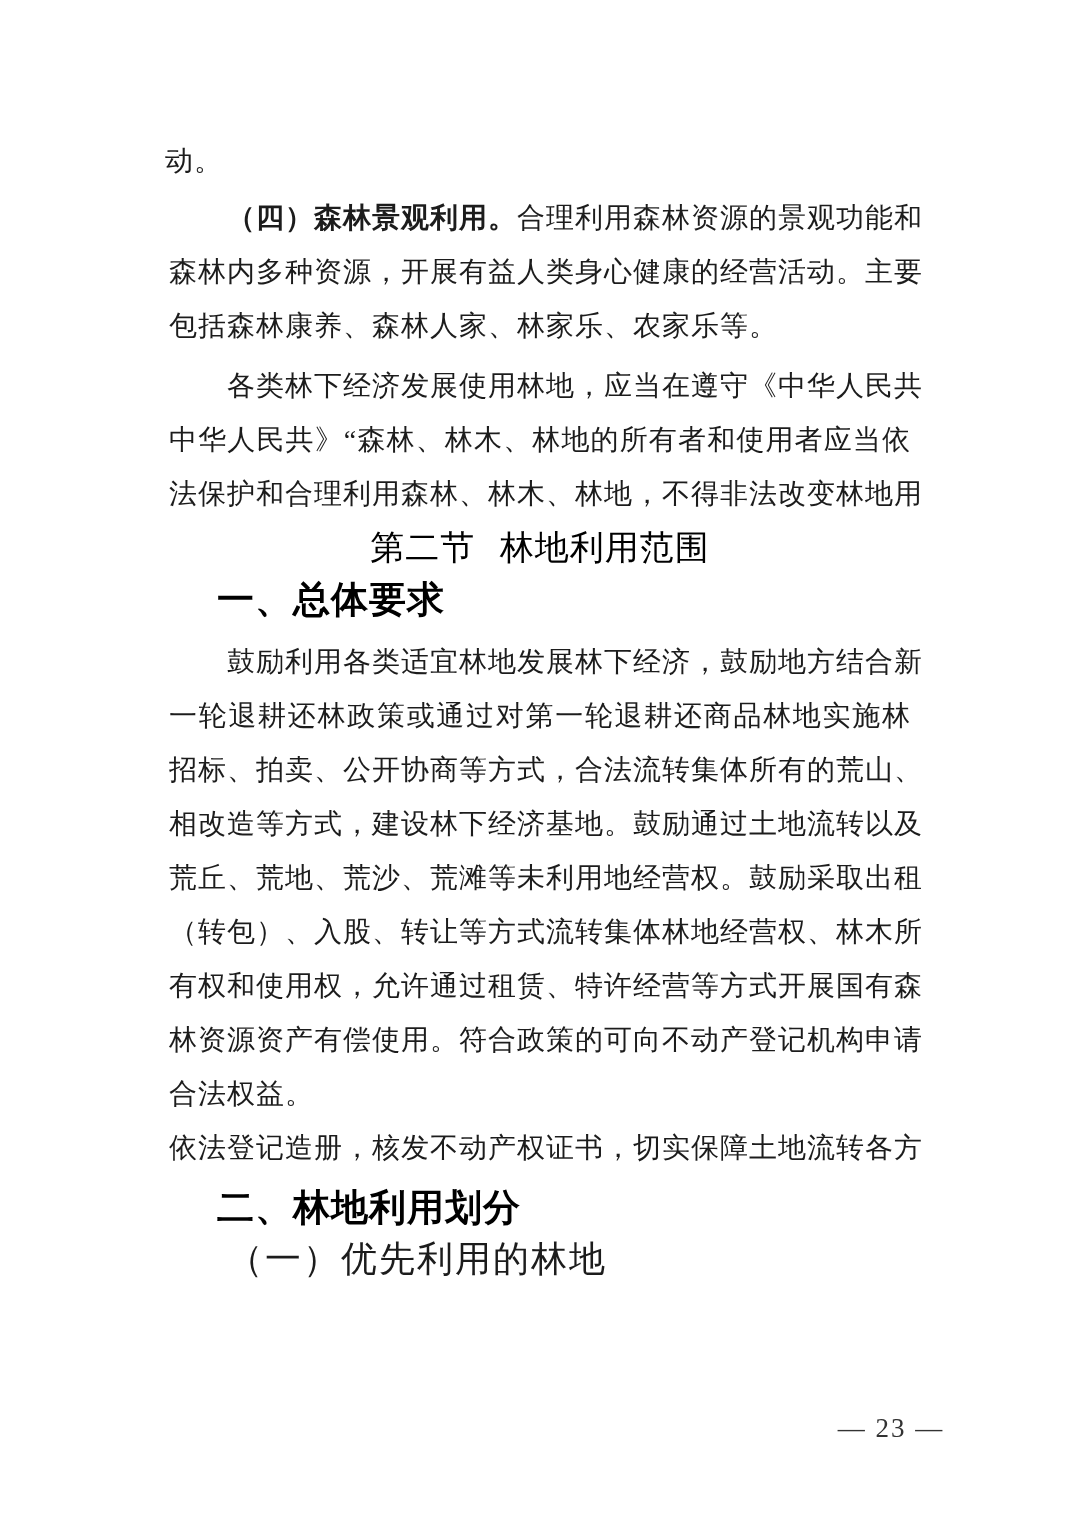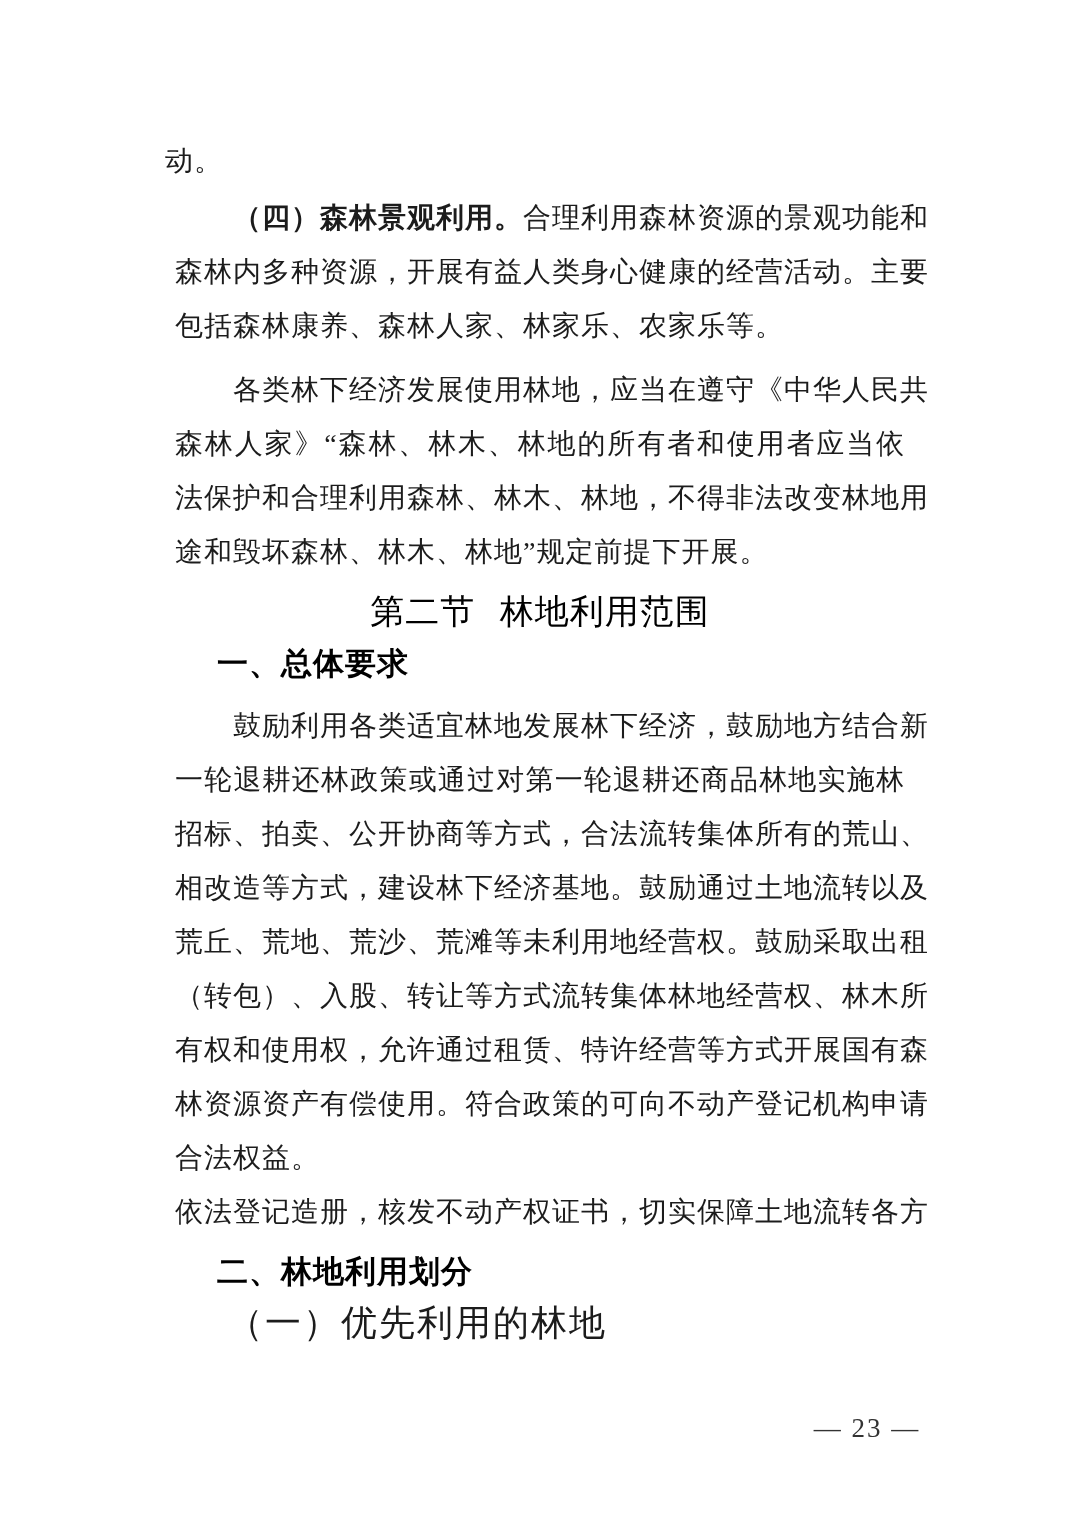--- a/index.html
+++ b/index.html
@@ -42,40 +42,40 @@
     line-height: 44px;
     text-align: center;
     word-spacing: 14px;
     letter-spacing: 1px;
   }
   .h2 {
     margin: 9px 0 0 52px;
     font-family: "Liberation Sans", "DejaVu Sans", sans-serif;
     font-weight: 700;
     color: #000;
-    font-size: 31px;
+    font-size: 37px;
     line-height: 44px;
     letter-spacing: 1px;
   }
   .h3 { margin-top: 11px; }
-  .para { margin: 10px; }
+  .para { margin: 4px; }
   .para.p1 { margin-top: 3px; }
   .para.p2 { margin-top: 6px; }
   .para.p3 { margin-top: 13px; }
   .item-line {
     margin-top: 2px;
     font-size: 36px;
     line-height: 54px;
     padding-left: 62px;
     letter-spacing: 2px;
   }
   .footer {
     position: absolute;
     top: 1408px;
-    left: 792px;
+    left: 816px;
     width: 150px;
     text-align: center;
     font-size: 27px;
     line-height: 40px;
     color: #333;
     letter-spacing: 2px;
   }
 </style>
 </head>
 <body>
@@ -86,23 +86,22 @@
     <div class="line last">动。</div>
 
     <div class="para p1">
       <div class="line first"><span class="bold">（四）森林景观利用。</span><span>合理利用森林资源的景观功能和</span></div>
       <div class="line">森林内多种资源，开展有益人类身心健康的经营活动。主要</div>
       <div class="line last">包括森林康养、森林人家、林家乐、农家乐等。</div>
     </div>
 
     <div class="para p2">
       <div class="line first">各类林下经济发展使用林地，应当在遵守《中华人民共</div>
-      <div class="line">森林人家》“森林、林木、林地的所有者和使用者应当依</div>
+      <div class="line">中华人民共》“森林、林木、林地的所有者和使用者应当依</div>
       <div class="line">法保护和合理利用森林、林木、林地，不得非法改变林地用</div>
-      <div class="line last">途和毁坏森林、林木、林地”规定前提下开展。</div>
     </div>
 
     <h2 class="h1">第二节 林地利用范围</h2>
 
     <h3 class="h2">一、总体要求</h3>
 
     <div class="para p3">
       <div class="line first">鼓励利用各类适宜林地发展林下经济，鼓励地方结合新</div>
       <div class="line">一轮退耕还林政策或通过对第一轮退耕还商品林地实施林</div>
       <div class="line">招标、拍卖、公开协商等方式，合法流转集体所有的荒山、</div>

